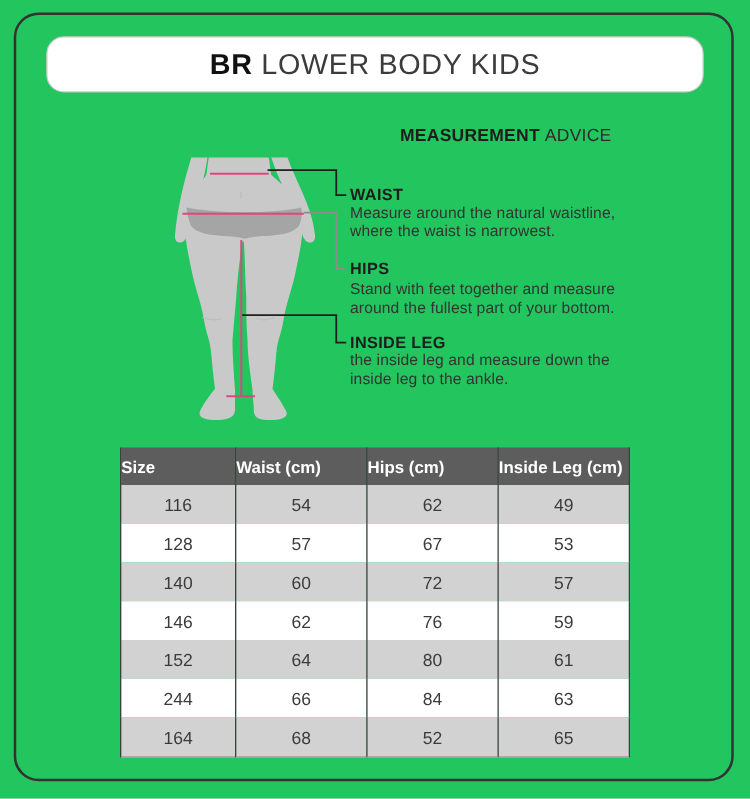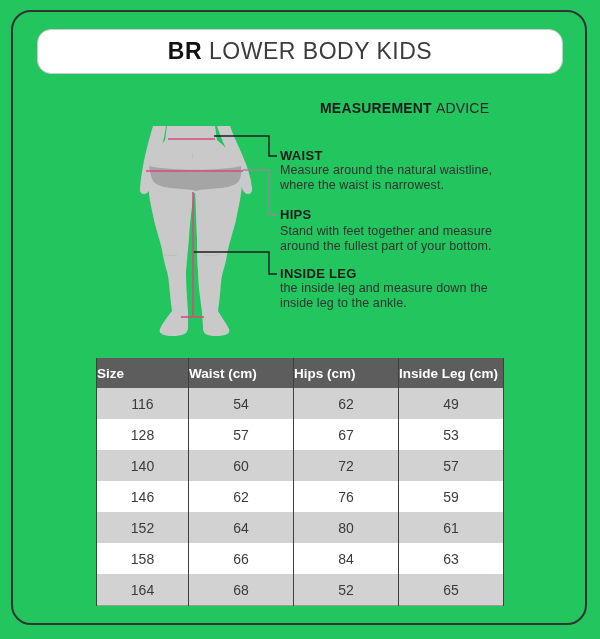--- a/index.html
+++ b/index.html
@@ -193,21 +193,21 @@
           <td>76</td>
           <td>59</td>
         </tr>
         <tr>
           <td>152</td>
           <td>64</td>
           <td>80</td>
           <td>61</td>
         </tr>
         <tr>
-          <td>158</td>
+          <td>244</td>
           <td>66</td>
           <td>84</td>
           <td>63</td>
         </tr>
         <tr>
           <td>164</td>
           <td>68</td>
           <td>52</td>
           <td>65</td>
         </tr>

